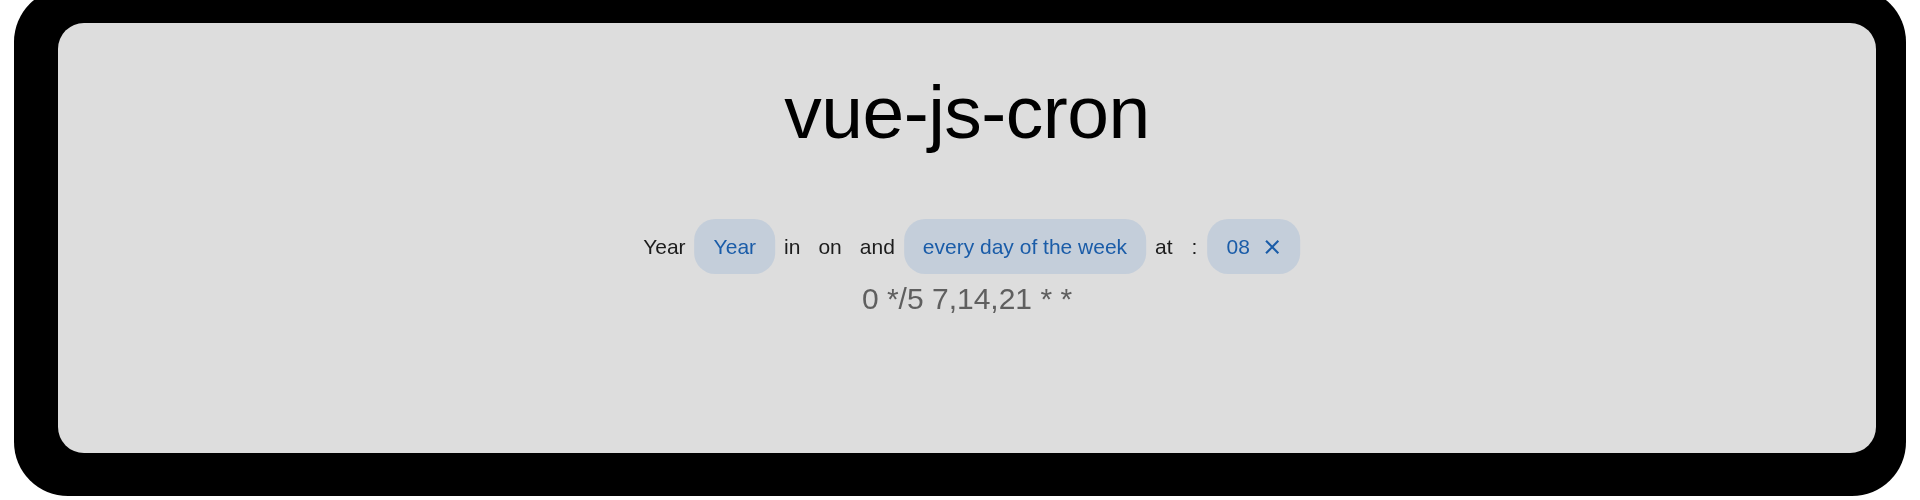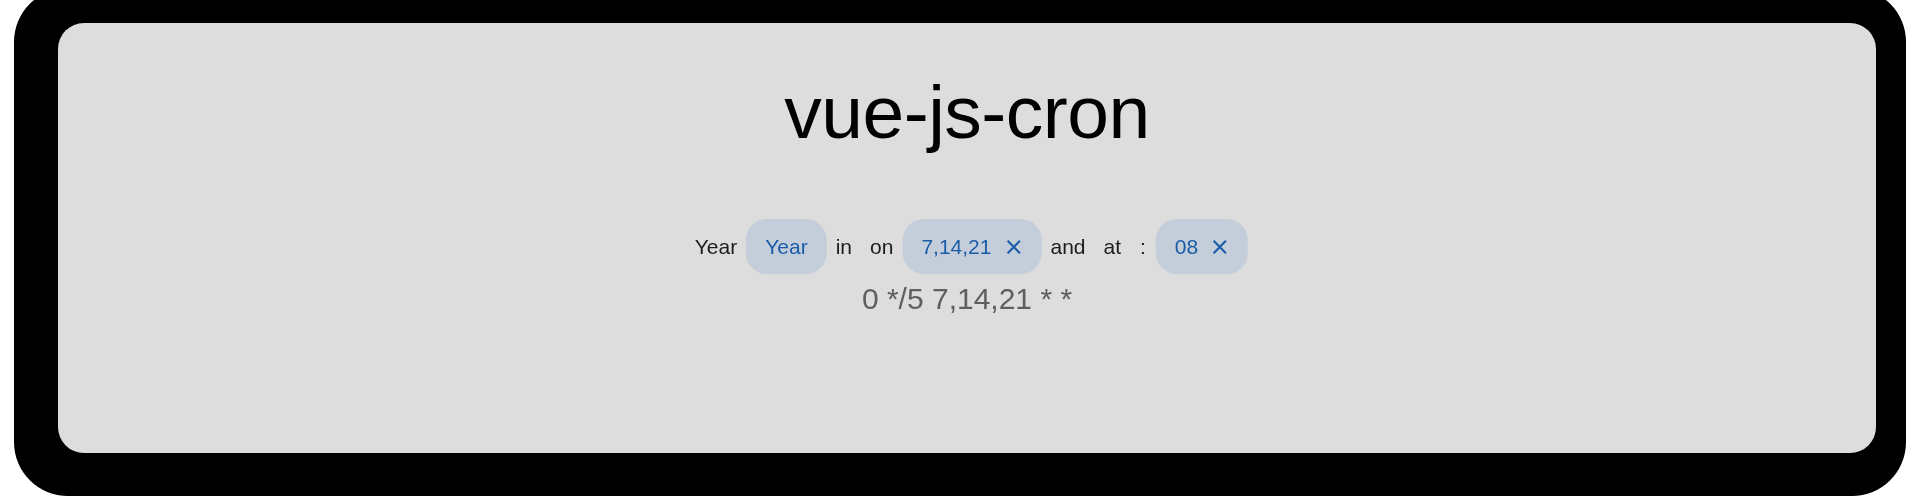--- a/index.html
+++ b/index.html
@@ -157,29 +157,24 @@
 
       <h1 class="app-title">vue-js-cron</h1>
 
       <div class="cron-row">
           <span class="conj">Year</span>
           <span class="pill">
             <span class="pill-label">Year</span>
           </span>
           <span class="conj">in</span>
           <span class="conj">on</span>
+          <span class="conj">and</span>
           <span class="pill">
-            <span class="pill-label">7,14,21</span>
-            <span class="pill-clear">
-              <svg width="18" height="18" viewBox="0 0 18 18" aria-hidden="true">
-                <path d="M3.6 3.6 L14.4 14.4 M14.4 3.6 L3.6 14.4" stroke="currentColor" stroke-width="2.1" stroke-linecap="square" fill="none"></path>
-              </svg>
-            </span>
+            <span class="pill-label">every day of the week</span>
           </span>
-          <span class="conj">and</span>
           <span class="conj">at</span>
           <span class="colon-sep">:</span>
           <span class="pill">
             <span class="pill-label">08</span>
             <span class="pill-clear">
               <svg width="18" height="18" viewBox="0 0 18 18" aria-hidden="true">
                 <path d="M3.6 3.6 L14.4 14.4 M14.4 3.6 L3.6 14.4" stroke="currentColor" stroke-width="2.1" stroke-linecap="square" fill="none"></path>
               </svg>
             </span>
           </span>

